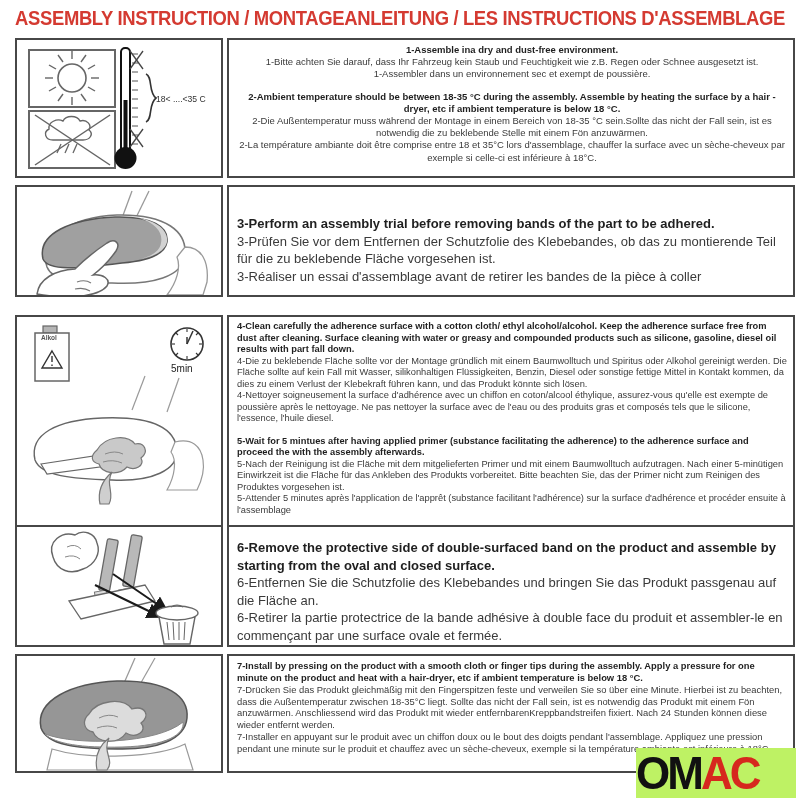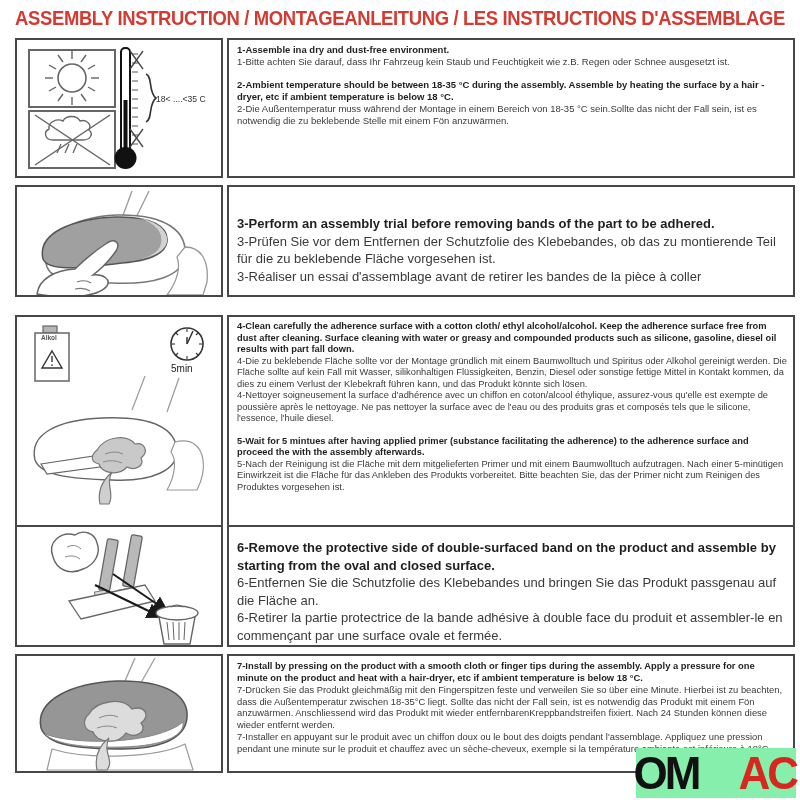--- a/index.html
+++ b/index.html
@@ -12,42 +12,42 @@
     transform:translateX(-50%) scaleX(0.90);
     white-space:nowrap;font-weight:bold;font-size:20.5px;letter-spacing:-0.4px;
     color:#d43a31;margin:0;
   }
   .cell{
     position:absolute;background:#fff;border:2px solid #474747;box-sizing:border-box;
     overflow:hidden;
   }
   .lcell{left:15px;width:208px;padding-left:16px;}
   .rcell{left:227px;width:568px;padding:4px 6px 4px 8px;color:#3a3a3a;}
-  .r1{top:38px;height:140px;}
+  .r1{top:38px;height:140px;text-align:center;}
   .r2{top:185px;height:112px;}
   .r3{top:315px;height:215px;}
   .r4{top:525px;height:122px;}
   .r5{top:654px;height:119px;}
   .rcell p{margin:0;}
   .en{font-weight:bold;color:#1f1f1f;}
   .sm{font-size:9.5px;line-height:1.27;}
   .sm3{font-size:9.3px;line-height:1.24;}
   .sm5{font-size:9.4px;line-height:1.26;}
   .lg{font-size:13px;line-height:1.35;}
   .gap{margin-top:11px !important;}
   .rcell.r2{padding-top:28px;}
   .rcell.r4{padding-top:12px;}
   .ill{position:absolute;left:0;top:0;width:100%;height:100%;}
   .olabel{position:absolute;color:#333;}
   .thermo-label{left:139px;top:54px;font-size:8.6px;letter-spacing:0;}
   .alkol-label{left:24px;top:17px;font-size:6.5px;font-weight:bold;color:#555;}
   .clock-label{left:154px;top:46px;font-size:10px;color:#222;}
   .logo{
-    position:absolute;left:636px;top:748px;width:160px;height:50px;background:#86efac;
-    display:flex;align-items:center;justify-content:flex-end;gap:40px;
+    position:absolute;left:636px;top:748px;width:160px;height:50px;background:#bef264;
+    display:flex;align-items:center;justify-content:flex-start;
   }
   .logo span{
     font-weight:900;font-size:44px;letter-spacing:-3px;line-height:1;
     transform:scaleY(1.05);display:inline-block;
   }
   .logo .blk{color:#111111;}
   .logo .red{color:#d6281e;}
   svg{display:block;}
 </style>
 </head>
@@ -112,22 +112,24 @@
       </g>
       <path d="M129,34 C136,37 131,52 139,58 C131,64 136,79 129,82" stroke="#333" stroke-width="1.6" fill="none"></path>
     </g>
   </svg>
   <span class="olabel thermo-label">18&lt; ....&lt;35 C</span>
 </div>
 
 <div class="cell rcell r1">
   <p class="sm en">1-Assemble ina dry and dust-free environment.</p>
   <p class="sm">1-Bitte achten Sie darauf, dass Ihr Fahrzeug kein Staub und Feuchtigkeit wie z.B. Regen oder Schnee ausgesetzt ist.</p>
+  <p class="sm">1-Assembler dans un environnement sec et exempt de poussière.</p>
   <p class="sm en gap">2-Ambient temperature should be between 18-35 °C  during the assembly. Assemble by heating the surface by a hair -dryer, etc if ambient temperature is below 18 °C.</p>
   <p class="sm">2-Die Außentemperatur muss während der Montage in einem Bereich von 18-35 °C  sein.Sollte das nicht der Fall sein, ist es notwendig die zu beklebende Stelle mit einem Fön anzuwärmen.</p>
+  <p class="sm">2-La température ambiante doit être comprise entre 18 et 35°C lors d'assemblage, chauffer la surface avec un sèche-cheveux par exemple si celle-ci est inférieure à 18°C.</p>
 </div>
 
 <div class="cell lcell r2">
   <svg class="ill" viewBox="0 0 204 108">
     <g stroke="#999" stroke-width="1.3" fill="none">
       <line x1="115" y1="4" x2="98" y2="50"></line>
         <line x1="132" y1="4" x2="112" y2="45"></line>
     </g>
     <path d="M30,80 C20,50 55,30 100,28 C150,27 170,45 168,68 C166,90 135,98 95,96 C60,95 36,95 30,80 Z" stroke="#777" stroke-width="1.5" fill="#fff"></path>
     <path d="M168,60 C185,60 192,75 190,95 L186,108 L150,108 C160,95 164,80 160,70 Z" stroke="#999" stroke-width="1.3" fill="#fff"></path>
@@ -193,20 +195,21 @@
   <span class="olabel alkol-label">Alkol</span>
   <span class="olabel clock-label">5min</span>
 </div>
 
 <div class="cell rcell r3">
   <p class="sm3 en">4-Clean carefully the adherence surface with a cotton cloth/ ethyl alcohol/alcohol. Keep the adherence surface free from dust after cleaning. Surface cleaning with water or greasy and compounded products such as silicone, gasoline, diesel oil results with part fall down.</p>
   <p class="sm3">4-Die zu beklebende Fläche sollte vor der Montage gründlich mit einem Baumwolltuch und Spiritus oder Alkohol gereinigt werden. Die Fläche sollte auf kein Fall mit Wasser, silikonhaltigen Flüssigkeiten, Benzin, Diesel oder sonstige fettige Mittel in Kontakt kommen, da dies zu einem Verlust der Klebekraft führen kann, und das Produkt könnte sich lösen.</p>
   <p class="sm3">4-Nettoyer soigneusement la surface d'adhérence avec un chiffon en coton/alcool éthylique, assurez-vous qu'elle est exempte de poussière après le nettoyage. Ne pas nettoyer la surface avec de l'eau ou des produits gras et composés tels que le silicone, l'essence, l'huile diesel.</p>
   <p class="sm3 en gap">5-Wait for 5 mintues after having applied primer (substance facilitating the adherence) to the adherence surface and proceed the with the assembly afterwards.</p>
   <p class="sm3">5-Nach der Reinigung ist die Fläche mit dem mitgelieferten Primer und mit einem Baumwolltuch aufzutragen. Nach einer 5-minütigen Einwirkzeit ist die Fläche für das Ankleben des Produkts vorbereitet. Bitte beachten Sie, das der Primer nicht zum Reinigen des Produktes vorgesehen ist.</p>
+  <p class="sm3">5-Attender 5 minutes après l'application de l'apprêt (substance facilitant l'adhérence) sur la surface d'adhérence et procéder ensuite à l'assemblage</p>
 </div>
 
 <div class="cell lcell r4">
   <svg class="ill" viewBox="0 0 204 118">
     <defs>
       <marker id="arr" markerWidth="9" markerHeight="9" refX="7" refY="4" orient="auto">
         <path d="M0,0 L8,4 L0,8 Z" fill="#1a1a1a"></path>
       </marker>
     </defs>
     <g>

